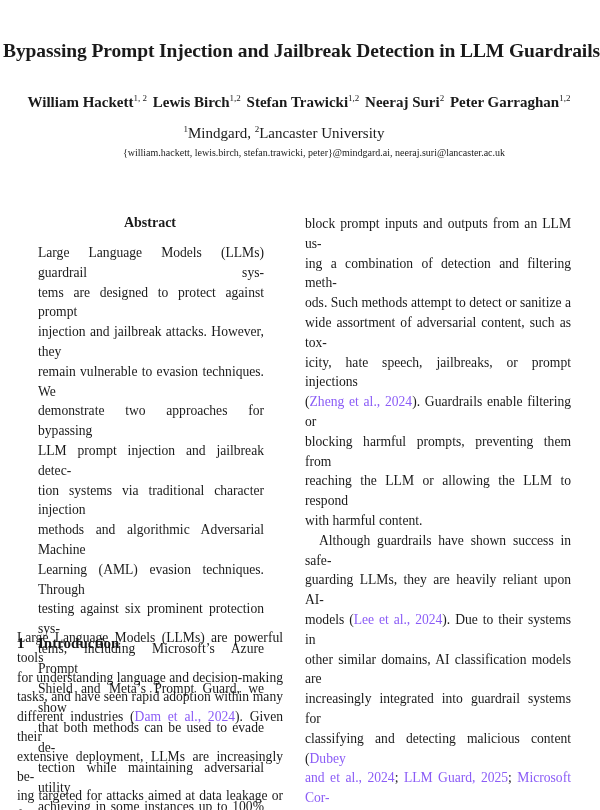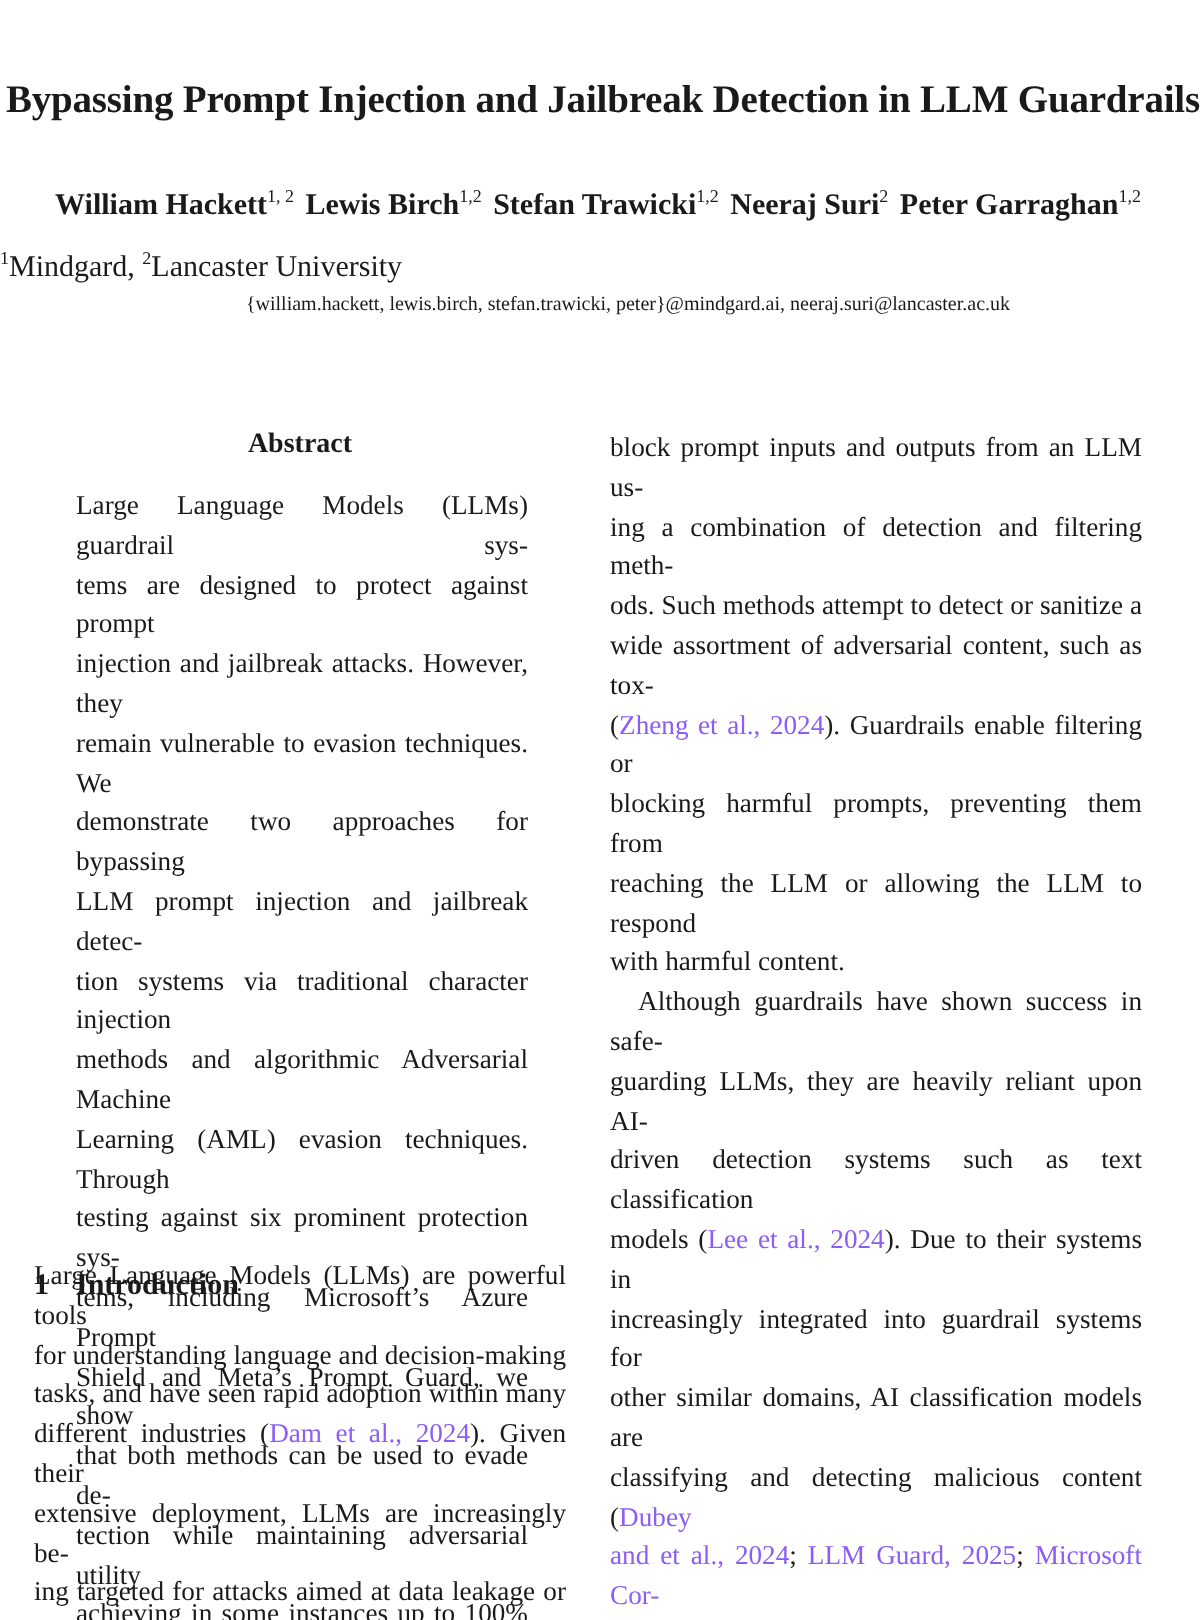--- a/index.html
+++ b/index.html
@@ -1,20 +1,20 @@
 <!DOCTYPE html>
 <html><head>
 <meta charset="utf-8">
 <style>
   html, body { margin:0; padding:0; background:#ffffff; }
   body { width:600px; height:810px; position:relative; overflow:hidden; font-family:"Liberation Serif", serif; color:#1a1a1a; }
   .title { position:absolute; left:0; width:600px; top:40px; text-align:right; font-weight:bold; font-size:19.5px; letter-spacing:-0.1px; }
   .authors { position:absolute; left:0; width:600px; top:93px; text-align:center; font-weight:bold; font-size:15px; }
   .authors sup { font-weight:normal; font-size:9px; vertical-align:6px; margin-right:2px; }
-  .affil { position:absolute; left:0; width:568px; top:124px; text-align:left; font-size:15px; }
+  .affil { position:absolute; left:0; width:568px; top:124px; text-align:center; font-size:15px; }
   .affil sup { font-size:9px; vertical-align:6px; }
   .emails { position:absolute; left:0; width:600px; top:147px; text-align:center; font-size:10px;padding-left:14px; }
   .col { position:absolute; font-size:13.6px; line-height:19.8px; text-align:justify; }
   .abstract-head { position:absolute; left:38px; width:224px; top:215px; text-align:center; font-weight:bold; font-size:14px; }
   .abstract { left:38px; width:226px; top:243px; }
   .sec-head { position:absolute; left:17px; top:635px; font-weight:bold; font-size:15px; }
   .sec-num { display:inline-block; width:21px; }
   .intro { left:17px; width:266px; top:628px; }
   .right { left:305px; width:266px; top:214px; }
   .indent { text-indent:14px; }
@@ -67,25 +67,25 @@
     <span class="line"><span>extensive deployment, LLMs are increasingly be-</span></span>
     <span class="line"><span>ing targeted for attacks aimed at data leakage or</span></span>
     <span class="line"><span>financial and reputation damage among other secu-</span></span>
   </div>
 
 <div class="col right" id="right-body">
     <span class="line"><span>block prompt inputs and outputs from an LLM us-</span></span>
     <span class="line"><span>ing a combination of detection and filtering meth-</span></span>
     <span class="line"><span>ods. Such methods attempt to detect or sanitize a</span></span>
     <span class="line"><span>wide assortment of adversarial content, such as tox-</span></span>
+    <span class="line"><span>icity, hate speech, jailbreaks, or prompt injections</span></span>
     <span class="line"><span>(</span><span class="link">Zheng et al., 2024</span><span>). Guardrails enable filtering or</span></span>
     <span class="line"><span>blocking harmful prompts, preventing them from</span></span>
     <span class="line"><span>reaching the LLM or allowing the LLM to respond</span></span>
     <span class="line last"><span>with harmful content.</span></span>
     <span class="line indent"><span>Although guardrails have shown success in safe-</span></span>
     <span class="line"><span>guarding LLMs, they are heavily reliant upon AI-</span></span>
-    <span class="line"><span>driven detection systems such as text classification</span></span>
     <span class="line"><span>models (</span><span class="link">Lee et al., 2024</span><span>). Due to their systems in</span></span>
+    <span class="line"><span>other similar domains, AI classification models are</span></span>
     <span class="line"><span>increasingly integrated into guardrail systems for</span></span>
-    <span class="line"><span>other similar domains, AI classification models are</span></span>
     <span class="line"><span>classifying and detecting malicious content (</span><span class="link">Dubey</span></span>
     <span class="line"><span class="link">and et al., 2024</span><span>; </span><span class="link">LLM Guard, 2025</span><span>; </span><span class="link">Microsoft Cor-</span></span>
   </div>
 
 </body></html>

